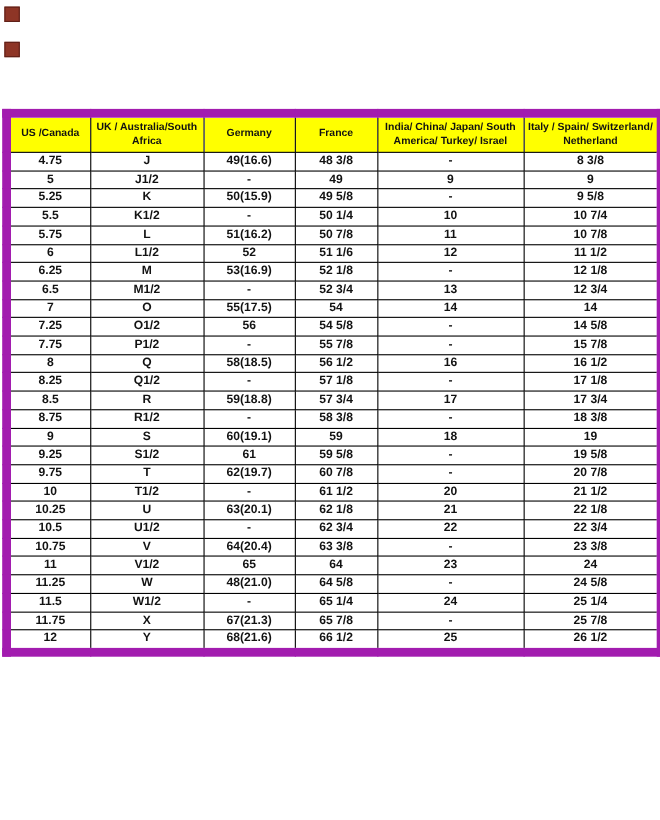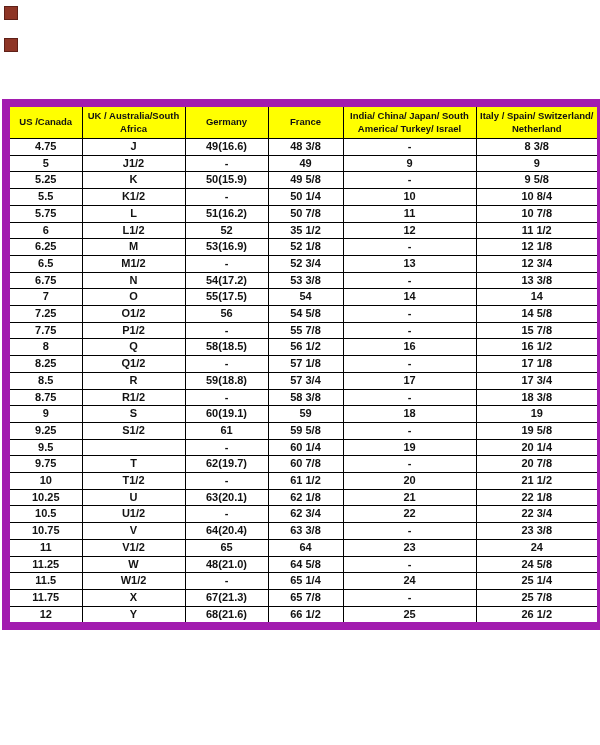--- a/index.html
+++ b/index.html
@@ -114,61 +114,53 @@
         <td>49 5/8</td>
         <td>-</td>
         <td>9 5/8</td>
       </tr>
       <tr>
         <td>5.5</td>
         <td>K1/2</td>
         <td>-</td>
         <td>50 1/4</td>
         <td>10</td>
-        <td>10 8/4</td>
+        <td>10 7/4</td>
       </tr>
       <tr>
         <td>5.75</td>
         <td>L</td>
         <td>51(16.2)</td>
         <td>50 7/8</td>
         <td>11</td>
         <td>10 7/8</td>
       </tr>
       <tr>
         <td>6</td>
         <td>L1/2</td>
         <td>52</td>
-        <td>35 1/2</td>
+        <td>51 1/6</td>
         <td>12</td>
         <td>11 1/2</td>
       </tr>
       <tr>
         <td>6.25</td>
         <td>M</td>
         <td>53(16.9)</td>
         <td>52 1/8</td>
         <td>-</td>
         <td>12 1/8</td>
       </tr>
       <tr>
         <td>6.5</td>
         <td>M1/2</td>
         <td>-</td>
         <td>52 3/4</td>
         <td>13</td>
         <td>12 3/4</td>
-      </tr>
-      <tr>
-        <td>6.75</td>
-        <td>N</td>
-        <td>54(17.2)</td>
-        <td>53 3/8</td>
-        <td>-</td>
-        <td>13 3/8</td>
       </tr>
       <tr>
         <td>7</td>
         <td>O</td>
         <td>55(17.5)</td>
         <td>54</td>
         <td>14</td>
         <td>14</td>
       </tr>
       <tr>
@@ -229,28 +221,20 @@
       </tr>
       <tr>
         <td>9.25</td>
         <td>S1/2</td>
         <td>61</td>
         <td>59 5/8</td>
         <td>-</td>
         <td>19 5/8</td>
       </tr>
       <tr>
-        <td>9.5</td>
-        <td></td>
-        <td>-</td>
-        <td>60 1/4</td>
-        <td>19</td>
-        <td>20 1/4</td>
-      </tr>
-      <tr>
         <td>9.75</td>
         <td>T</td>
         <td>62(19.7)</td>
         <td>60 7/8</td>
         <td>-</td>
         <td>20 7/8</td>
       </tr>
       <tr>
         <td>10</td>
         <td>T1/2</td>

